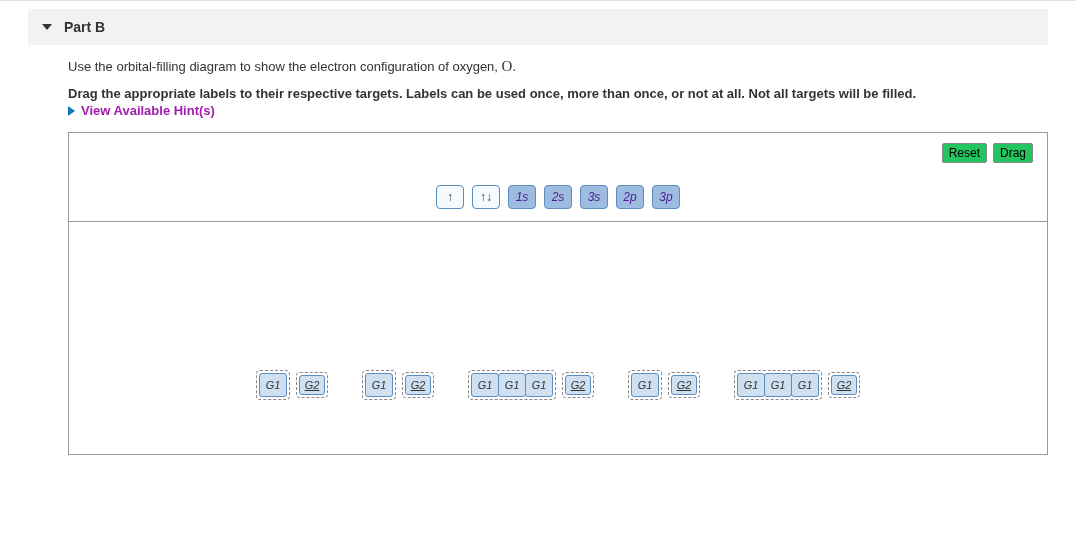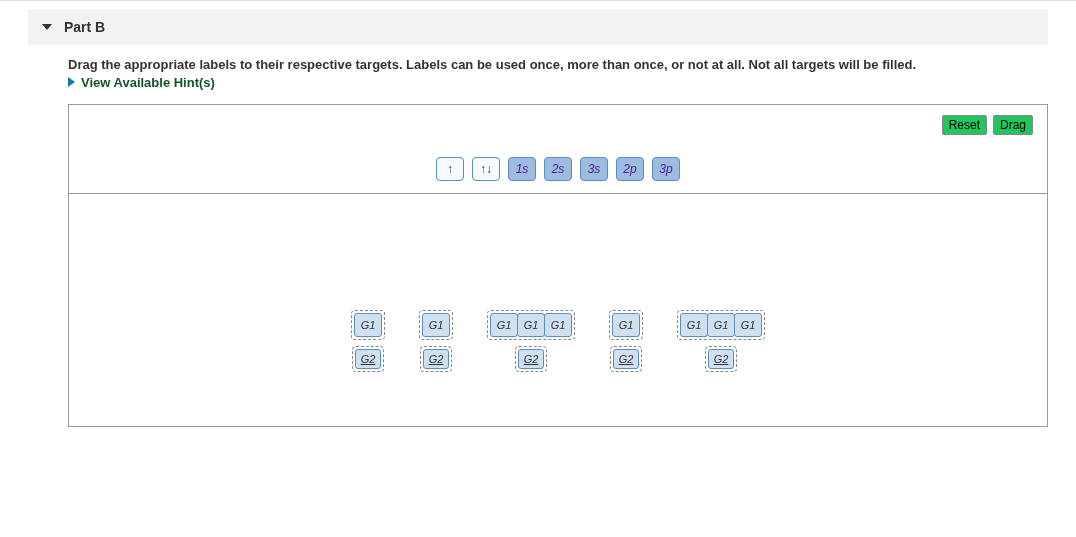--- a/index.html
+++ b/index.html
@@ -41,21 +41,21 @@
     }
     .prompt .sym {
       font-family: "Times New Roman", serif;
       font-size: 15px;
     }
     .instruction {
       font-weight: bold;
       line-height: 1.5;
     }
     .hints-toggle {
-      color: #14532d;
+      color: #a21caf;
       font-weight: bold;
       font-size: 13px;
       cursor: pointer;
       display: inline-flex;
       align-items: center;
       gap: 6px;
       margin-bottom: 14px;
     }
     .hints-toggle .tri {
       width: 0; height: 0;
@@ -115,21 +115,21 @@
       position: absolute;
       bottom: 42px;
       left: 0; right: 0;
       display: flex;
       justify-content: center;
       gap: 34px;
       align-items: flex-start;
     }
     .group {
       display: flex;
-      flex-direction: column;
+      flex-direction: row;
       align-items: center;
       gap: 6px;
       text-align: center;
     }
     .row1 {
       display: flex;
       border: 1px dashed #888;
       border-radius: 4px;
       padding: 2px;
       gap: 0;
@@ -160,20 +160,23 @@
 <body>
 
 <div class="top-divider"></div>
 
 <div class="part-header">
   <span class="caret"></span>
   <span class="title">Part B</span>
 </div>
 
 <div class="content">
+  <div class="prompt">
+    <span>Use the orbital-filling diagram to show the electron configuration of oxygen, </span><span class="sym">O</span><span>.</span>
+  </div>
   <div class="instruction">Drag the appropriate labels to their respective targets. Labels can be used once, more than once, or not at all. Not all targets will be filled.</div>
 
   <div class="hints-toggle">
     <span class="tri"></span>
     <span>View Available Hint(s)</span>
   </div>
 
   <div class="work-area">
     <div class="top-buttons">
       <button class="util-btn">Reset</button>

